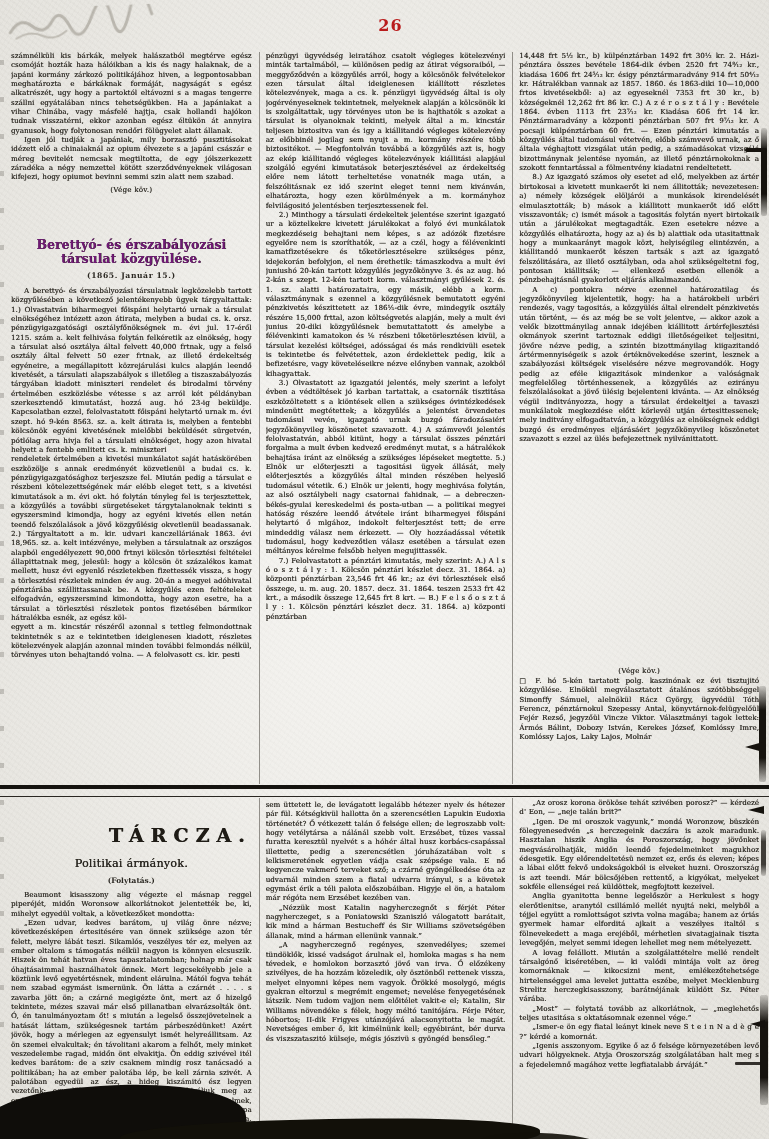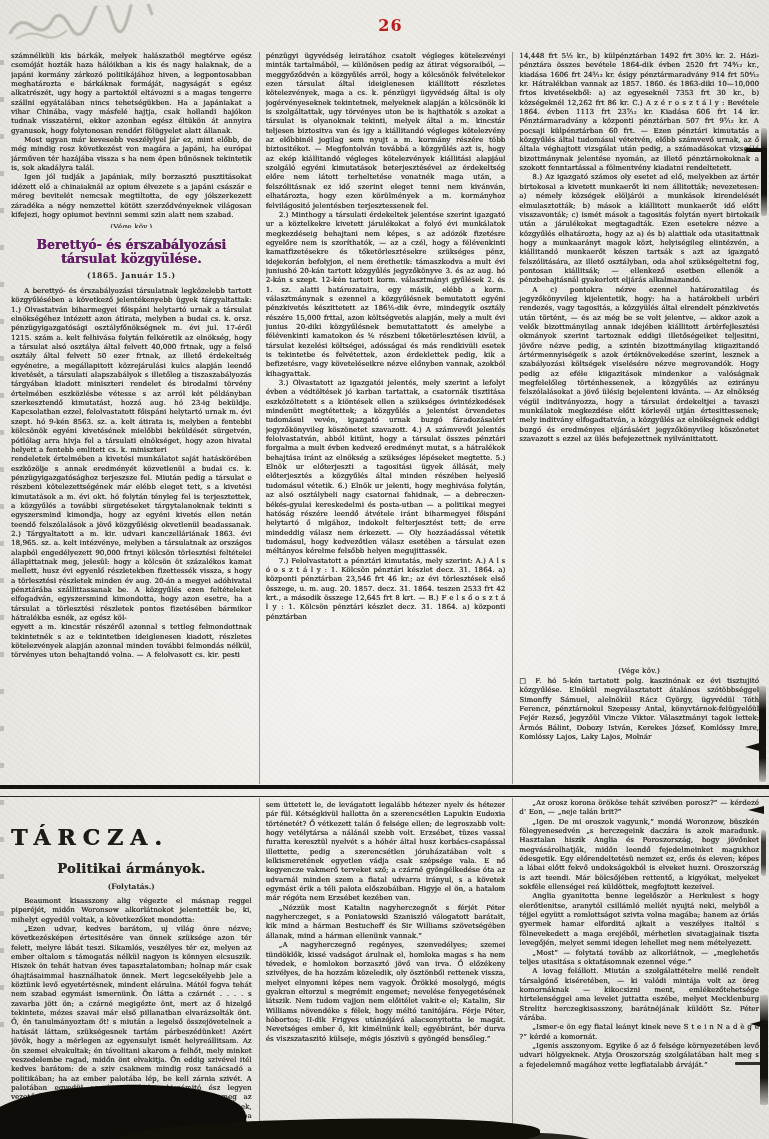--- a/index.html
+++ b/index.html
@@ -36,24 +36,24 @@
     margin:10px 0 0 0;text-align:center;font-size:12.3px;font-weight:bold;
     line-height:14px;letter-spacing:0.1px;color:#701a75;
     text-shadow:0.35px 0 0 #1d1a15;
   }
   .art-sub{margin:5px 0 7px 0;text-align:center;font-size:7.6px;font-weight:bold;letter-spacing:0.6px;}
   .dh-title{
     margin:12px 0 6px 0;text-align:center;font-size:16px;font-weight:bold;
     letter-spacing:0.6px;color:#1d1a15;text-shadow:0.4px 0 0 #1d1a15;
   }
   .tarcza-title{
-    margin:26px 0 0 0;text-align:left;font-size:22px;font-weight:bold;
+    margin:26px 0 0 0;text-align:right;font-size:19px;font-weight:bold;
     letter-spacing:7px;color:#1f1c16;text-shadow:0.5px 0 0 #1f1c16;
   }
-  .tarcza-sub{margin:11px 0 0 0;text-align:center;font-size:13px;font-weight:bold;
+  .tarcza-sub{margin:11px 0 0 0;text-align:center;font-size:11px;font-weight:normal;
     letter-spacing:0.3px;text-shadow:0.3px 0 0 #1f1c16;}
   .tarcza-note{margin:6px 0 6px 0;text-align:center;font-size:7.4px;font-weight:bold;}
   .rule{
     position:absolute;left:0;right:0;top:785px;height:7px;
     border-top:4px solid #15130f;border-bottom:1px solid #2a2722;
   }
   
   .artifact{position:absolute;pointer-events:none;}
   .hand{left:6px;top:6px;width:170px;height:34px;opacity:0.5;filter:blur(0.6px);transform:rotate(-2deg);}
   .edge-streak{background:linear-gradient(180deg,rgba(20,17,12,0.15),#16130e 25%,#16130e 75%,rgba(20,17,12,0.2));border-radius:2px;}
@@ -81,21 +81,20 @@
 </head>
 <body>
 
 <div class="pagenum">26</div>
 
 <div class="section topsec">
 
   <div class="col">
     <div class="box" style="height:176px">
       <p class="pc">számnélküli kis bárkák, melyek halászatból megtérve egész csomóját hozták haza hálóikban a kis és nagy halaknak, de a japáni kormány zárkozó politikájához hiven, a legpontosabban meghatározta e bárkáknak formáját, nagyságát s egész alkatrészét, ugy hogy a partoktól eltávozni s a magas tengerre szállni egyátalában nincs tehetségükben. Ha a japániakat a vihar Chinába, vagy másfelé hajtja, csak hollandi hajókon tudnak visszatérni, ekkor azonban egész éltükön át annyira gyanusok, hogy folytonosan rendőri fölügyelet alatt állanak.</p>
-      <p class="p">Most ugyan már kevesebb veszélylyel jár ez, mint előbb, de még mindig rosz következést von magára a japáni, ha európai járműven tér hazájába vissza s ha nem épen bűnösnek tekintetik is, sok akadályra talál.</p>
       <p class="p">Igen jól tudják a japániak, mily borzasztó pusztitásokat idézett elő a chinaiaknál az opium élvezete s a japáni császár e méreg bevitelét nemcsak megtiltotta, de egy jólszerkezett záradéka a négy nemzettel kötött szerződvényeknek világosan kifejezi, hogy opiumot bevinni semmi szin alatt nem szabad.</p>
       <div class="vege">(Vége köv.)</div>
     </div>
     <h2 class="art-title">Berettyó- és érszabályozási társulat közgyülése.</h2>
     <div class="art-sub">(1865. Január 15.)</div>
     <div class="box" style="height:485px">
       <p class="p">A berettyó- és érszabályozási társulatnak legközelebb tartott közgyűlésében a következő jelentékenyebb ügyek tárgyaltattak: 1.) Olvastatván biharmegyei főispáni helytartó urnak a társulat elnökségéhez intézett azon átirata, melyben a budai cs. k. orsz. pénzügyigazgatósági osztályfőnökségnek m. évi jul. 17-éről 1215. szám a. kelt felhivása folytán felkéretik az elnökség, hogy a társulat alsó osztálya által felvett 40,000 frtnak, ugy a felső osztály által felvett 50 ezer frtnak, az illető érdekeltség egyéneire, a megállapitott közrejárulási kulcs alapján leendő kivetését, a társulati alapszabályok s illetőleg a tiszaszabályozás tárgyában kiadott miniszteri rendelet és birodalmi törvény értelmében eszközlésbe vétesse s az arról két példányban szerkesztendő kimutatást, hozzá aug. hó 23-ig beküldje. Kapcsolatban ezzel, felolvastatott főispáni helytartó urnak m. évi szept. hó 9-kén 8563. sz. a. kelt átirata is, melyben a fentebbi kölcsönök egyéni kivetésének mielőbbi beküldését sürgetvén, pótlólag arra hivja fel a társulati elnökséget, hogy azon hivatal helyett a fentebb emlitett cs. k. miniszteri</p>
       <p class="pc">rendeletek értelmében a kivetési munkálatot saját hatáskörében eszközölje s annak eredményét közvetlenül a budai cs. k. pénzügyigazgatósághoz terjeszsze fel. Miután pedig a társulat e részbeni kötelezettségének már elébb eleget tett, s a kivetési kimutatások a m. évi okt. hó folytán tényleg fel is terjesztettek, a közgyűlés a további sürgetéseket tárgytalanoknak tekinti s egyszersmind kimondja, hogy az egyéni kivetés ellen netán teendő felszólalások a jövő közgyűlésig okvetlenül beadassanak. 2.) Tárgyaltatott a m. kir. udvari kanczelláriának 1863. évi 18,965. sz. a. kelt intézvénye, melyben a társulatnak az országos alapból engedélyezett 90,000 frtnyi kölcsön törlesztési feltételei állapittatnak meg, jelesül: hogy a kölcsön öt százalékos kamat mellett, husz évi egyenlő részletekben fizettessék vissza, s hogy a törlesztési részletek minden év aug. 20-án a megyei adóhivatal pénztárába szállittassanak be. A közgyűlés ezen feltételeket elfogadván, egyszersmind kimondotta, hogy azon esetre, ha a társulat a törlesztési részletek pontos fizetésében bármikor hátralékba esnék, az egész köl-</p>
       <p class="pc">egyett a m. kincstár részéről azonnal s tettleg felmondottnak tekintetnék s az e tekintetben ideiglenesen kiadott, részletes kötelezvények alapján azonnal minden további felmondás nélkül, törvényes uton behajtandó volna. — A felolvasott cs. kir. pesti</p>
     </div>
@@ -143,22 +142,22 @@
       <p class="p">„Nézzük most Katalin nagyherczegnőt s férjét Péter nagyherczeget, s a Poniatowski Szaniszló válogatott barátait, kik mind a hárman Bestucheff és Sir Williams szövetségében állanak, mind a hárman ellenünk vannak.”</p>
       <p class="p">„A nagyherczegnő regényes, szenvedélyes; szemei tündöklők, kissé vadságot árulnak el, homloka magas s ha nem tévedek, e homlokon borzasztó jövő van irva. Ő előzékeny szivélyes, de ha hozzám közeledik, oly ösztönből rettenek vissza, melyet elnyomni képes nem vagyok. Örökké mosolygó, mégis gyakran eltorzul s megrémit engemet; nevelése fenyegetésének látszik. Nem tudom vajjon nem előitélet vakit-e el; Katalin, Sir Williams növendéke s félek, hogy méltó tanitójára. Férje Péter, hóbortos; II-dik Frigyes utánzójává alacsonyitotta le magát. Nevetséges ember ő, kit kimélnünk kell; egyébiránt, bér durva és viszszataszitó külseje, mégis jószivü s gyöngéd bensőleg.”</p>
     </div>
   </div>
 
   <div class="col">
     <div class="box" style="height:334px;padding-top:1px">
       <p class="p">„Az orosz korona örököse tehát szivében porosz?” — kérdezé d' Eon, — „neje talán brit?”</p>
       <p class="p">„Igen. De mi oroszok vagyunk,” mondá Woronzow, büszkén fölegyenesedvén „s herczegeink daczára is azok maradunk. Hasztalan hiszik Anglia és Poroszország, hogy jövőnket megvásárolhatják, midőn leendő fejedelmeinket magukhoz édesgetik. Egy előrendeltetésü nemzet ez, erős és eleven; képes a lábai előtt fekvő undokságokból is elveket huzni. Oroszország is azt teendi. Már bölcsőjében rettentő, a kigyókat, melyeket sokféle ellenségei reá küldöttek, megfojtott kezeivel.</p>
       <p class="p">Anglia gyanitotta benne legelőször a Herkulest s hogy elerőtlenitse, aranytól csillámló mellét nyujtá neki, melyből a téjjel együtt a romlottságot szivta volna magába; hanem az óriás gyermek hamar elforditá ajkait a veszélyes italtól s fölnevekedett a maga erejéből, mérhetlen sivatagjainak tiszta levegőjén, melyet semmi idegen lehellet meg nem mételyezett.</p>
+      <p class="p">A lovag felállott. Miután a szolgálattételre mellé rendelt társalgónő kiséretében, — ki valódi mintája volt az öreg komornáknak — kikocsizni ment, emlékezőtehetsége hirtelenséggel ama levelet juttatta eszébe, melyet Mecklenburg Strelitz herczegkisasszony, barátnéjának küldött Sz. Péter várába.</p>
       <p class="p">„Most” — folytatá tovább az alkorlátnok, — „meglehetős teljes utasitása s oktatásomnak ezennel vége.”</p>
-      <p class="p">A lovag felállott. Miután a szolgálattételre mellé rendelt társalgónő kiséretében, — ki valódi mintája volt az öreg komornáknak — kikocsizni ment, emlékezőtehetsége hirtelenséggel ama levelet juttatta eszébe, melyet Mecklenburg Strelitz herczegkisasszony, barátnéjának küldött Sz. Péter várába.</p>
       <p class="p">„Ismer-e ön egy fiatal leányt kinek neve S t e i n  N a d è g e ?” kérdé a komornát.</p>
       <p class="p">„Igenis asszonyom. Egyike ő az ő felsége környezetében levő udvari hölgyeknek. Atyja Oroszország szolgálatában halt meg s a fejedelemnő magához vette legfiatalabb árváját.”</p>
     </div>
   </div>
 </div>
 
 <svg class="artifact hand" viewBox="0 0 170 34">
   <path d="M4,24 q10,-16 22,-6 t20,-4 t18,6 t22,-10 t20,2 t18,-6 t22,4" fill="none" stroke="#8e897e" stroke-width="3" stroke-linecap="round"></path>
   <path d="M10,30 q14,-8 26,-2 t24,-4" fill="none" stroke="#9a958a" stroke-width="2" stroke-linecap="round"></path>
 </svg>

